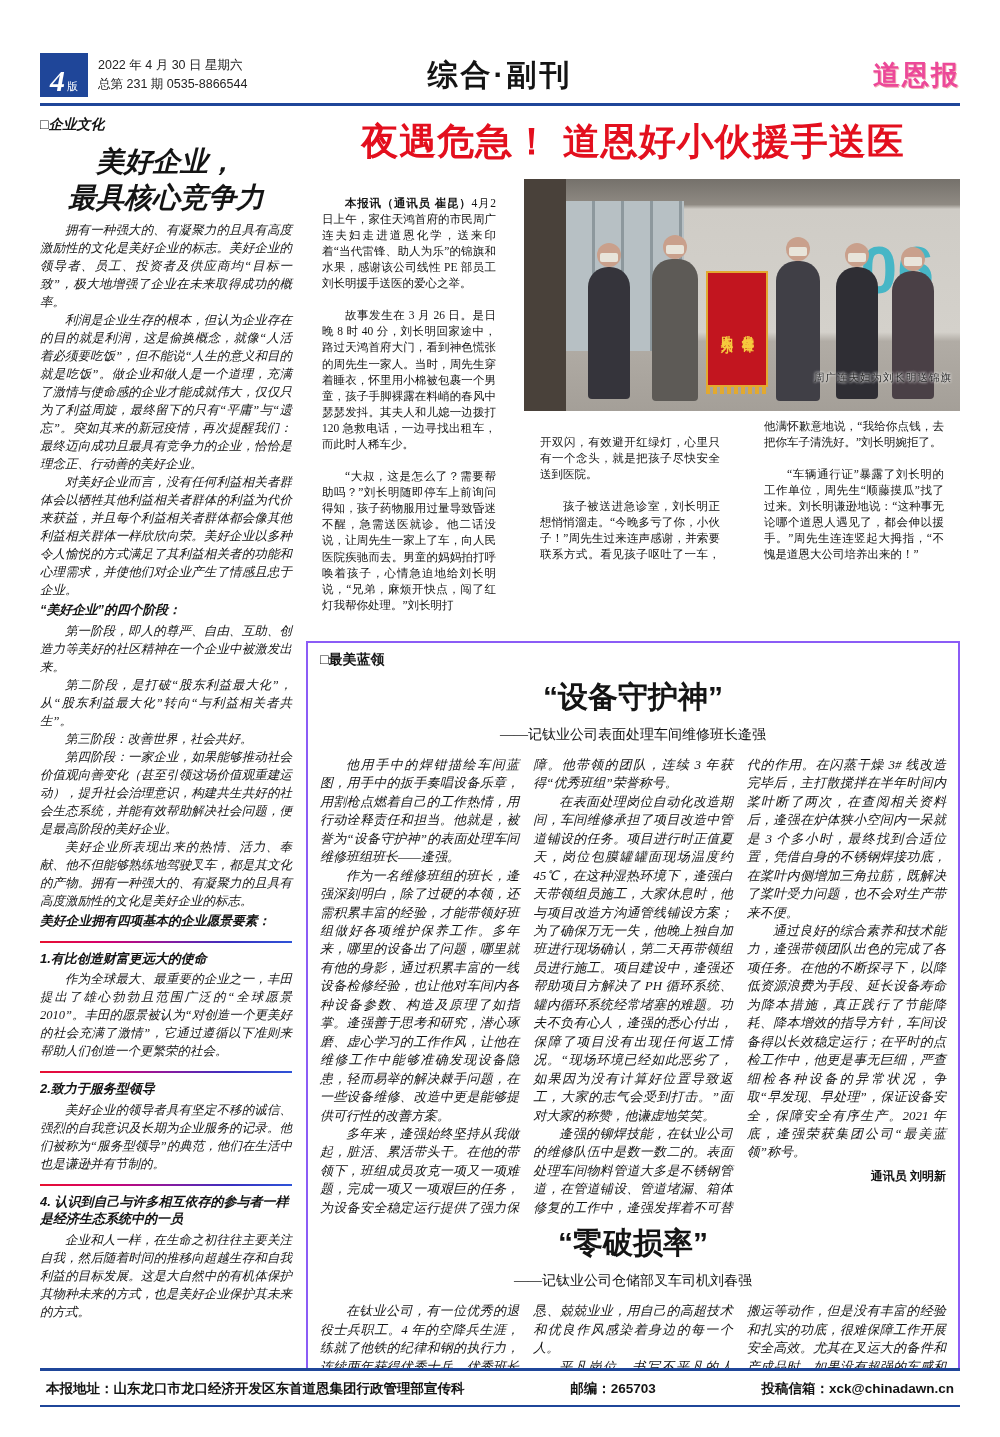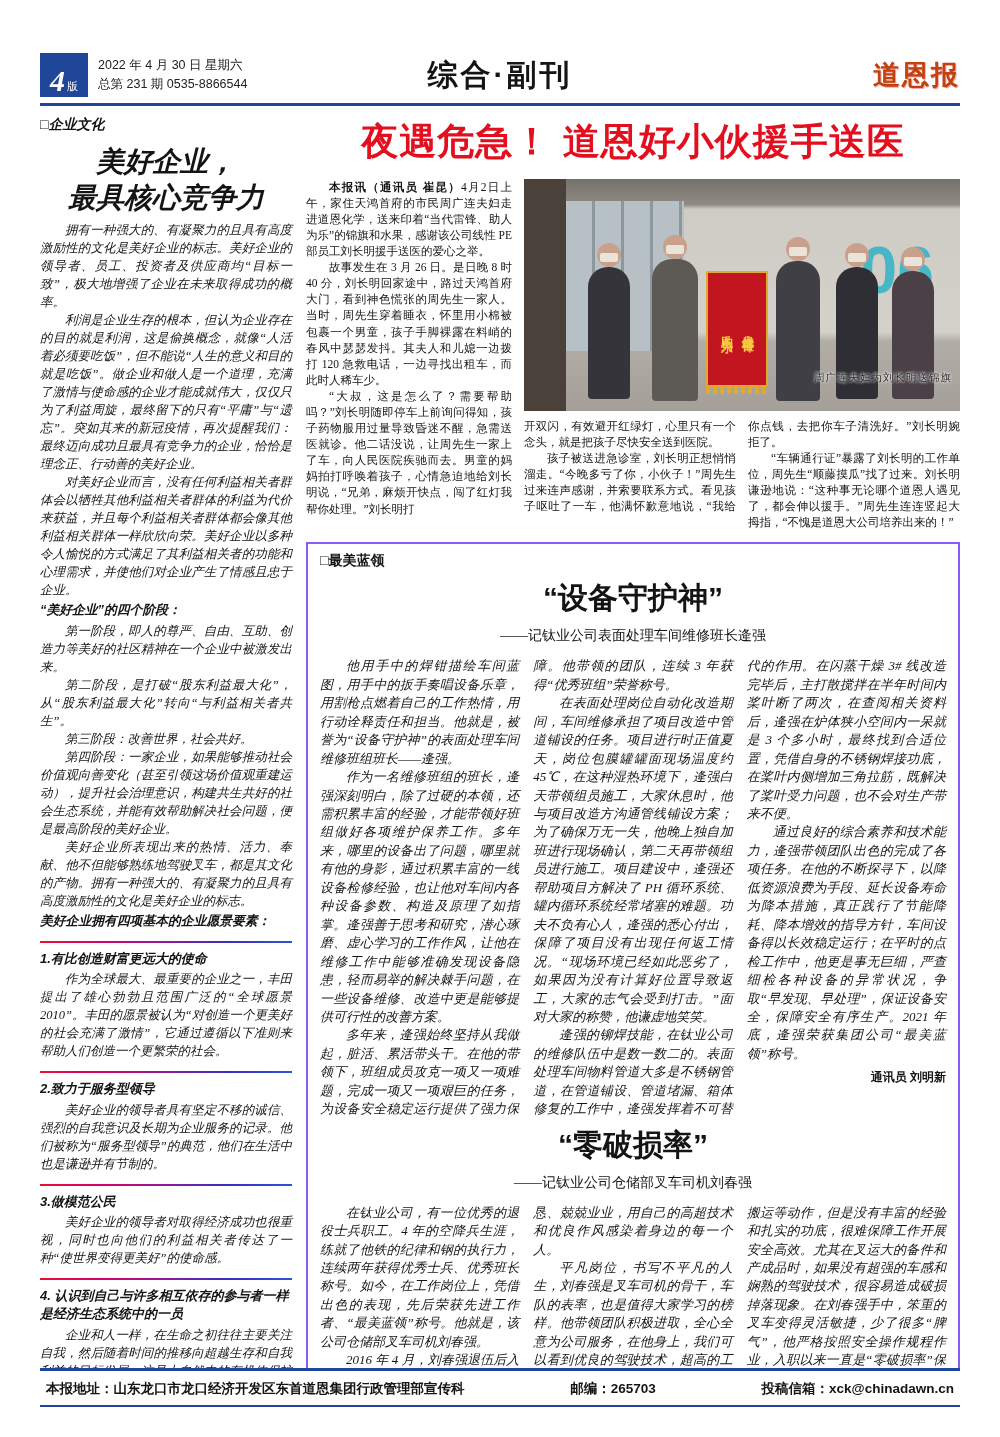--- a/index.html
+++ b/index.html
@@ -8,21 +8,21 @@
         font-family:"Liberation Serif",serif;}
   
   .header{display:flex;align-items:center;position:relative;height:46px;}
   .badge{width:48px;height:44px;background:#1f4699;color:#fff;flex:none;
          display:flex;align-items:flex-end;justify-content:center;padding-bottom:3px;box-sizing:border-box;}
   .badge-num{font-size:30px;font-weight:bold;font-style:italic;line-height:.9;font-family:"Liberation Serif",serif;}
   .badge-label{font-size:11px;margin-left:2px;}
   .dates{margin-left:10px;font-size:12.5px;line-height:1.5;font-family:"Liberation Sans",sans-serif;color:#222;}
   .section-title{position:absolute;left:50%;transform:translateX(-50%);font-size:30px;font-weight:900;
                  letter-spacing:3px;font-family:"Liberation Sans",sans-serif;}
-  .masthead{margin-left:auto;color:#c2410c;font-size:27px;font-weight:900;letter-spacing:2px;
+  .masthead{margin-left:auto;color:#ec4899;font-size:27px;font-weight:900;letter-spacing:2px;
             font-family:Liberation Serif, serif;text-shadow:1px 1px 0 rgba(214,6,28,.35);}
   .header-rule{height:3px;background:#1f4699;margin-top:5px;}
   
   .columns{display:flex;gap:14px;margin-top:10px;height:1252px;overflow:hidden;}
   .left-col{width:252px;flex:none;font-style:italic;}
   .right-col{flex:1;min-width:0;}
   .kicker{font-weight:bold;font-size:14px;font-family:"Liberation Sans",sans-serif;margin:0 0 8px;}
   
   .culture-title{text-align:center;font-family:"Liberation Sans",sans-serif;font-weight:900;
                  font-size:28px;line-height:1.3;margin:10px 0 4px;}
@@ -30,21 +30,21 @@
   .subhead{font-weight:bold;font-size:12.8px;font-family:"Liberation Sans",sans-serif;margin:3px 0;}
   .rainbow{height:2px;border:0;margin:11px 0 7px;
            background:linear-gradient(90deg,#e8112d,#d6006e,#8a1a9e,#3b2fbf,#2e54d8);}
   .vision-title{font-weight:bold;font-family:"Liberation Sans",sans-serif;font-size:13px;margin:0 0 3px;line-height:1.35;}
   .vision-item{margin-bottom:2px;}
   
   .red-headline{color:#e30f1e;font-family:"Liberation Sans",sans-serif;font-weight:900;font-size:37px;
                 text-align:center;letter-spacing:1px;line-height:1.1;margin:6px 0 16px;}
   .news{display:flex;gap:12px;}
   .news-col1{width:206px;flex:none;}
-  .news p{font-size:11.5px;line-height:1.4;text-align:justify;text-indent:2em;margin:0;}
+  .news p{font-size:11.5px;line-height:1.4;text-align:justify;text-indent:2em;margin:16px;}
   .news p.no-indent{text-indent:0;}
   .news-right{flex:1;min-width:0;}
   .news-two{column-count:2;column-gap:12px;margin-top:7px;}
   .lead b{font-family:"Liberation Sans",sans-serif;}
   
   .photo{height:232px;position:relative;overflow:hidden;background:
          linear-gradient(180deg,#75716b 0%,#8f8a83 11%,#cfccc6 13%,#d4d1cb 66%,#b1aca5 70%,#a49f98 100%);}
   .pillar{position:absolute;left:0;top:0;width:42px;height:100%;background:#49413a;}
   .glass{position:absolute;left:42px;top:22px;width:118px;height:150px;
          background:repeating-linear-gradient(90deg,#b7c0c4 0 26px,#8d989d 26px 29px);}
@@ -126,25 +126,20 @@
         <div class="vision-title">1.有比创造财富更远大的使命</div>
         <p>作为全球最大、最重要的企业之一，丰田提出了雄心勃勃且范围广泛的“全球愿景 2010”。丰田的愿景被认为“对创造一个更美好的社会充满了激情”，它通过遵循以下准则来帮助人们创造一个更繁荣的社会。</p>
       </div>
       <div class="vision-item">
         <hr class="rainbow">
         <div class="vision-title">2.致力于服务型领导</div>
         <p>美好企业的领导者具有坚定不移的诚信、强烈的自我意识及长期为企业服务的记录。他们被称为“服务型领导”的典范，他们在生活中也是谦逊并有节制的。</p>
       </div>
       <div class="vision-item">
         <hr class="rainbow">
-        <div class="vision-title">3.做模范公民</div>
-        <p>美好企业的领导者对取得经济成功也很重视，同时也向他们的利益相关者传达了一种“使世界变得更美好”的使命感。</p>
-      </div>
-      <div class="vision-item">
-        <hr class="rainbow">
         <div class="vision-title">4. 认识到自己与许多相互依存的参与者一样是经济生态系统中的一员</div>
         <p>企业和人一样，在生命之初往往主要关注自我，然后随着时间的推移向超越生存和自我利益的目标发展。这是大自然中的有机体保护其物种未来的方式，也是美好企业保护其未来的方式。</p>
       </div>
     </div>
 
     <div class="right-col">
       <div class="red-headline">夜遇危急！ 道恩好小伙援手送医</div>
 
       <div class="news">
         <div class="news-col1">

